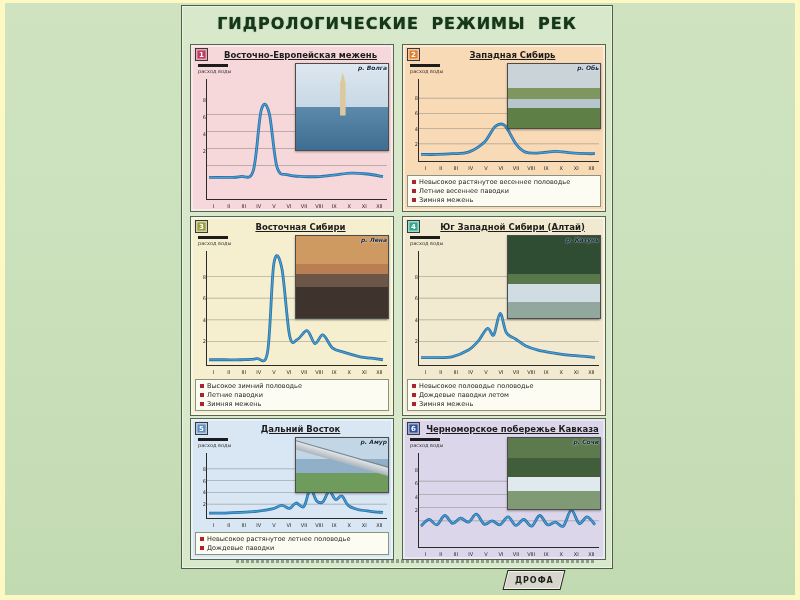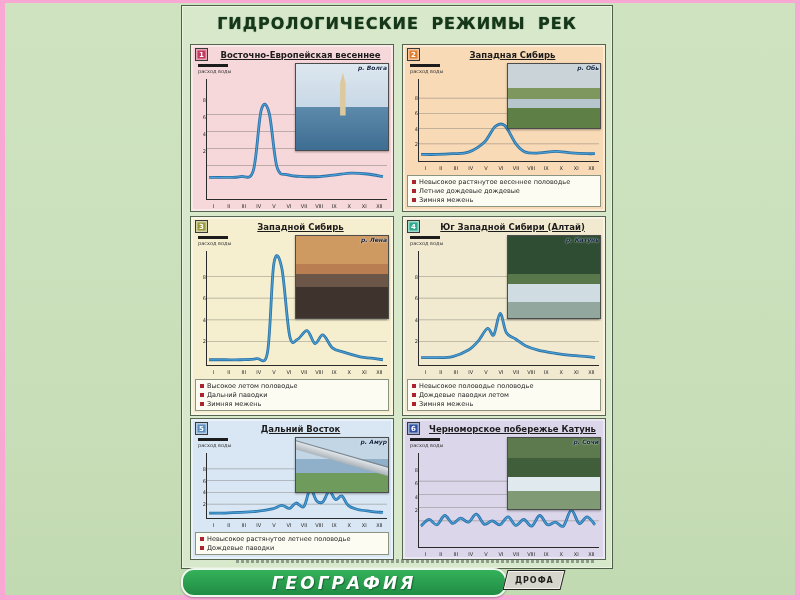--- a/index.html
+++ b/index.html
@@ -1,16 +1,16 @@
 <!DOCTYPE html>
 <html><head>
 <meta charset="utf-8">
 <style>
   html,body{margin:0;padding:0;background:#ffffff;font-family:"DejaVu Sans",sans-serif;}
-  .stage{position:relative;width:800px;height:600px;overflow:hidden;background:#f9a8d4;}
+  .stage{position:relative;width:800px;height:600px;overflow:hidden;background:#fef9c3;}
   .poster{position:absolute;left:5px;top:3px;right:5px;bottom:5px;
           background:linear-gradient(180deg,#cfe3c0 0%,#c9dfba 60%,#c2dab2 100%);}
   
   .sheet{position:absolute;left:176px;top:2px;width:430px;height:562px;
          background:#d8e9cb;border:1px solid #4e5e48;box-shadow:inset 0 0 0 1px #eaf3e0;}
   .poster-title{position:absolute;top:8px;left:0;right:0;text-align:center;
          font-size:16px;font-weight:bold;color:#16381a;letter-spacing:1px;word-spacing:6px;
          text-shadow:0 0 1px #2a4a2a;}
   
   .panel{position:absolute;width:202px;display:flex;flex-direction:column;
@@ -76,21 +76,21 @@
 <body>
 
 <div class="stage">
   <div class="poster">
     <div class="sheet">
       <div class="poster-title">ГИДРОЛОГИЧЕСКИЕ РЕЖИМЫ РЕК</div>
 
       <div class="panel r1 c1" style="--panel-bg: #f6d7da; --chip-bg: #c23a5e;">
         <div class="panel-header">
           <span class="chip">1</span>
-          <span class="panel-title">Восточно-Европейская весеннее</span>
+          <span class="panel-title">Восточно-Европейская межень</span>
         </div>
         <div class="chart-zone">
           <div class="legend">
             <span class="legend-bar"></span>
             <span class="legend-label">расход воды</span>
           </div>
           <div class="photo scene-flooded-belltower"></div>
           <span class="river-label">р. Волга</span>
           <div class="plot">
             <svg viewBox="0 0 180 91">
@@ -168,33 +168,33 @@
               <span>XII</span>
             </div>
         </div>
         <div class="notes">
             <div class="note">
               <span class="bullet"></span>
               <span>Невысокое растянутое весеннее половодье</span>
             </div>
             <div class="note">
               <span class="bullet"></span>
-              <span>Летние дождевые дождевые</span>
+              <span>Летние весеннее паводки</span>
             </div>
             <div class="note">
               <span class="bullet"></span>
               <span>Зимняя межень</span>
             </div>
           </div>
       </div>
 
       <div class="panel r2 c1" style="--panel-bg: #f6efcf; --chip-bg: #9a9a3d;">
         <div class="panel-header">
           <span class="chip">3</span>
-          <span class="panel-title">Западной Сибирь</span>
+          <span class="panel-title">Восточная Сибири</span>
         </div>
         <div class="chart-zone">
           <div class="legend">
             <span class="legend-bar"></span>
             <span class="legend-label">расход воды</span>
           </div>
           <div class="photo scene-rocky-cliffs"></div>
           <span class="river-label">р. Лена</span>
           <div class="plot">
             <svg viewBox="0 0 180 114">
@@ -223,25 +223,25 @@
               <span>VIII</span>
               <span>IX</span>
               <span>X</span>
               <span>XI</span>
               <span>XII</span>
             </div>
         </div>
         <div class="notes">
             <div class="note">
               <span class="bullet"></span>
-              <span>Высокое летом половодье</span>
-            </div>
-            <div class="note">
-              <span class="bullet"></span>
-              <span>Дальний паводки</span>
+              <span>Высокое зимний половодье</span>
+            </div>
+            <div class="note">
+              <span class="bullet"></span>
+              <span>Летние паводки</span>
             </div>
             <div class="note">
               <span class="bullet"></span>
               <span>Зимняя межень</span>
             </div>
           </div>
       </div>
 
       <div class="panel r2 c2" style="--panel-bg: #f2ead0; --chip-bg: #2fa98e;">
         <div class="panel-header">
@@ -353,21 +353,21 @@
             <div class="note">
               <span class="bullet"></span>
               <span>Дождевые паводки</span>
             </div>
           </div>
       </div>
 
       <div class="panel r3 c2" style="--panel-bg: #dcd6ea; --chip-bg: #2e4f9e;">
         <div class="panel-header">
           <span class="chip">6</span>
-          <span class="panel-title">Черноморское побережье Катунь</span>
+          <span class="panel-title">Черноморское побережье Кавказа</span>
         </div>
         <div class="chart-zone">
           <div class="legend">
             <span class="legend-bar"></span>
             <span class="legend-label">расход воды</span>
           </div>
           <div class="photo scene-caucasus-valley"></div>
           <span class="river-label">р. Сочи</span>
           <div class="plot">
             <svg viewBox="0 0 180 72">
@@ -398,20 +398,17 @@
               <span>X</span>
               <span>XI</span>
               <span>XII</span>
             </div>
         </div>
       </div>
 
       <div class="fineprint"></div>
     </div>
 
-    <div class="banner">
-      <span class="brand">ГЕОГРАФИЯ</span>
-    </div>
     <div class="publisher">
       <span>ДРОФА</span>
     </div>
   </div>
 </div>
 
 </body></html>

